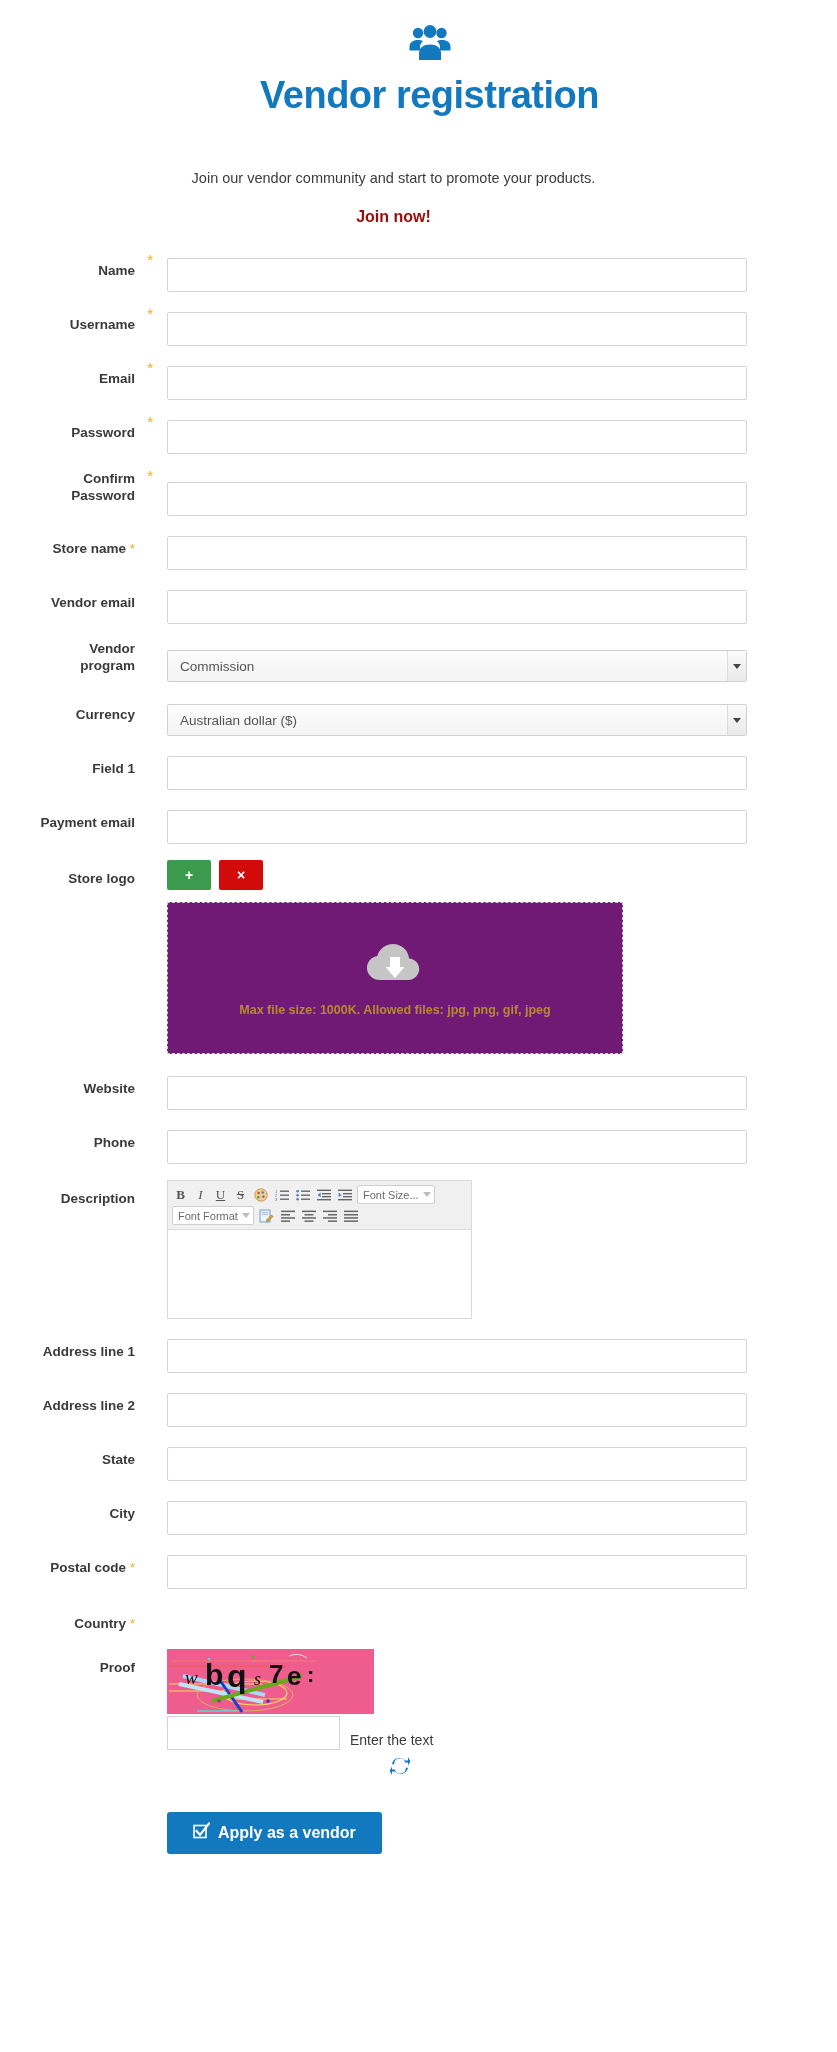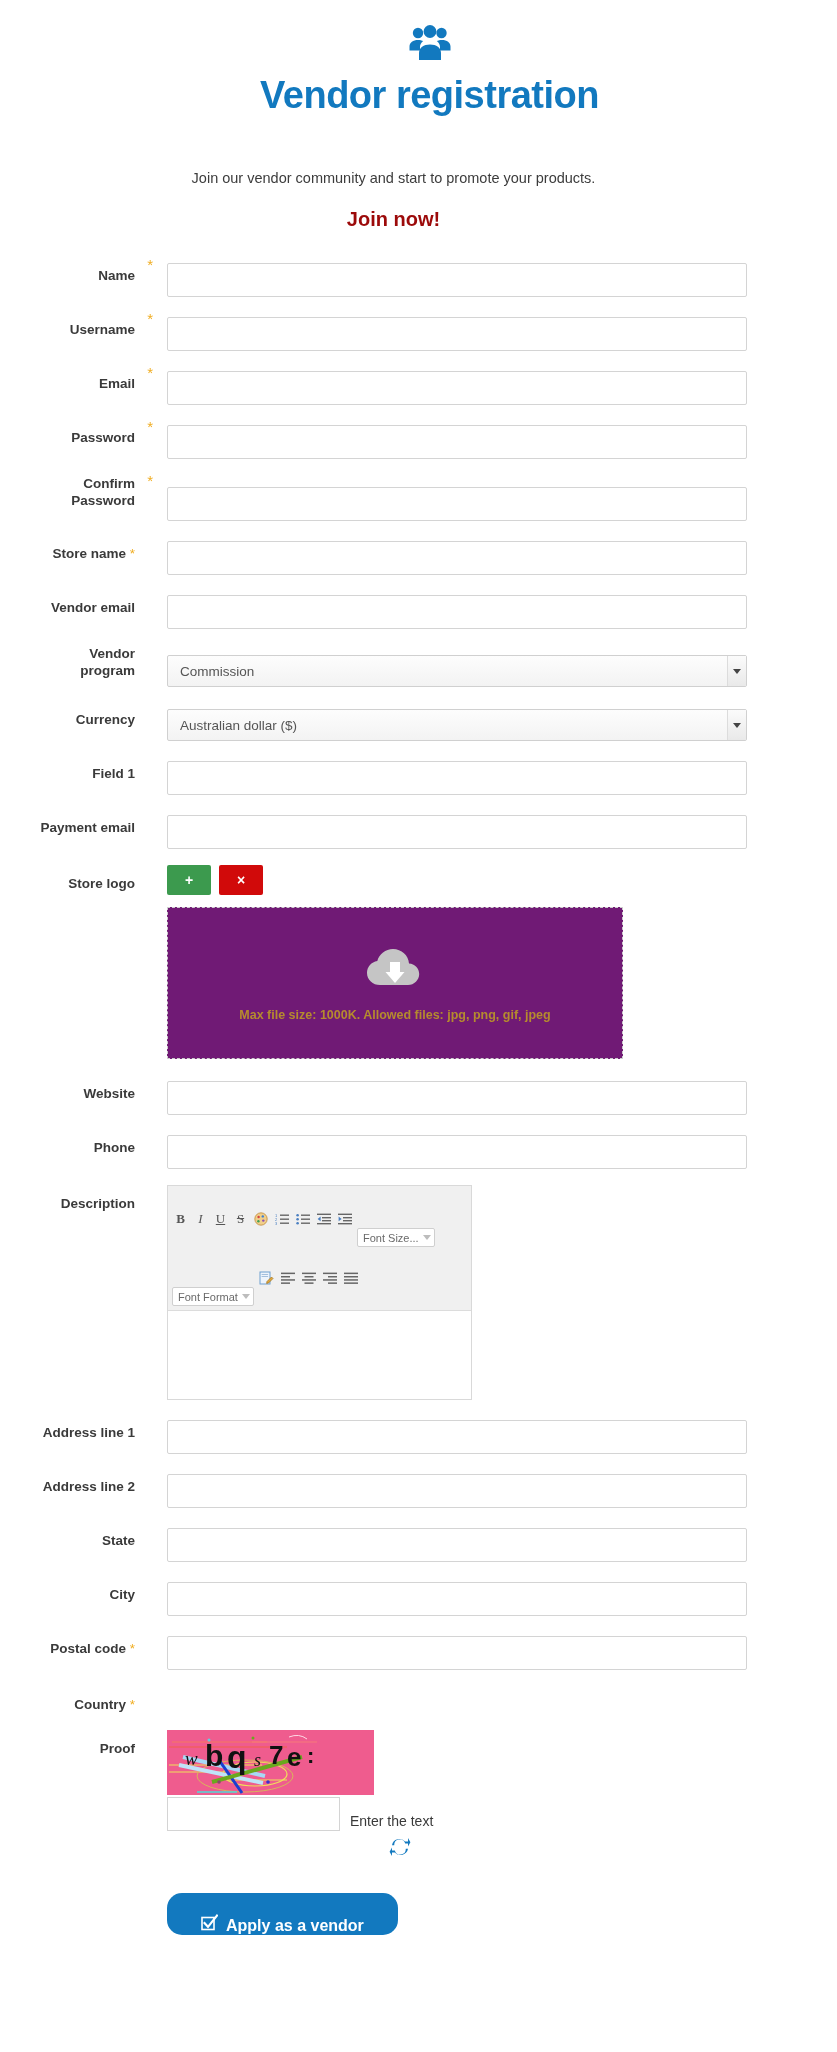--- a/index.html
+++ b/index.html
@@ -23,21 +23,21 @@
   .page-title {
     font-size: 38px; font-weight: bold;
     color: #1279bf; letter-spacing: -0.5px;
     line-height: 1;
   }
 
   
   .intro { text-align: center; margin-top: 56px; padding: 0 110px 0 60px; }
   .intro-line { font-size: 14.5px; color: #3c3c3c; }
   .join-now {
-    margin-top: 22px; font-size: 20px; font-weight: bold;
+    margin-top: 22px; font-size: 16px; font-weight: bold;
     color: #9c0a0a;
   }
 
   
   .form { margin-top: 26px; }
   .form-row {
     display: flex; align-items: flex-start;
     margin-bottom: 14px;
   }
   .label-col {
@@ -128,21 +128,20 @@
     font-size: 12px; color: #555; cursor: pointer;
     border: 1px solid transparent; border-radius: 2px;
     padding: 0 1px;
   }
   .tb-btn.serif { font-family: "Liberation Serif", serif; font-size: 13px; }
   .tb-combo {
     height: 19px; border: 1px solid #cfcfcf; background: #fff;
     border-radius: 2px; display: flex; align-items: center;
     padding: 0 3px 0 5px; font-size: 11px; color: #6a6a6a; gap: 4px;
     cursor: pointer;
-    margin-top: 38px;
   }
   .tb-combo .caret {
     width: 0; height: 0; border-left: 4px solid transparent;
     border-right: 4px solid transparent; border-top: 5px solid #bdbdbd;
   }
   .editor-body { height: 88px; background: #fff; }
 
   
   .captcha-img { width: 207px; height: 65px; display:block; }
   .captcha-line { display: flex; align-items: flex-start; gap: 10px; margin-top: 2px; }
@@ -152,23 +151,23 @@
     font-size: 13.5px; padding: 4px 8px; outline: none;
     font-family: "Liberation Sans", sans-serif;
   }
   .captcha-label { font-size: 14px; color: #3a3a3a; padding-top: 16px; }
   .refresh-row { margin-top: 6px; padding-left: 222px; }
 
   
   .submit-row { margin-top: 32px; padding-left: 167px; padding-bottom: 60px; }
   .btn-submit {
     background: #1279bf; color: #fff; border: none;
-    height: 42px; padding: 0 34px; border-radius: 15px;
+    height: 42px; padding: 0 26px; border-radius: 3px;
     font-size: 16px; font-weight: bold; cursor: pointer;
-    display: inline-flex; align-items: flex-end; gap: 8px;
+    display: inline-flex; align-items: center; gap: 8px;
     font-family: "Liberation Sans", sans-serif;
   }
 </style>
 </head>
 <body>
 
 <div class="page">
 
   <div class="page-header">
     <span>

